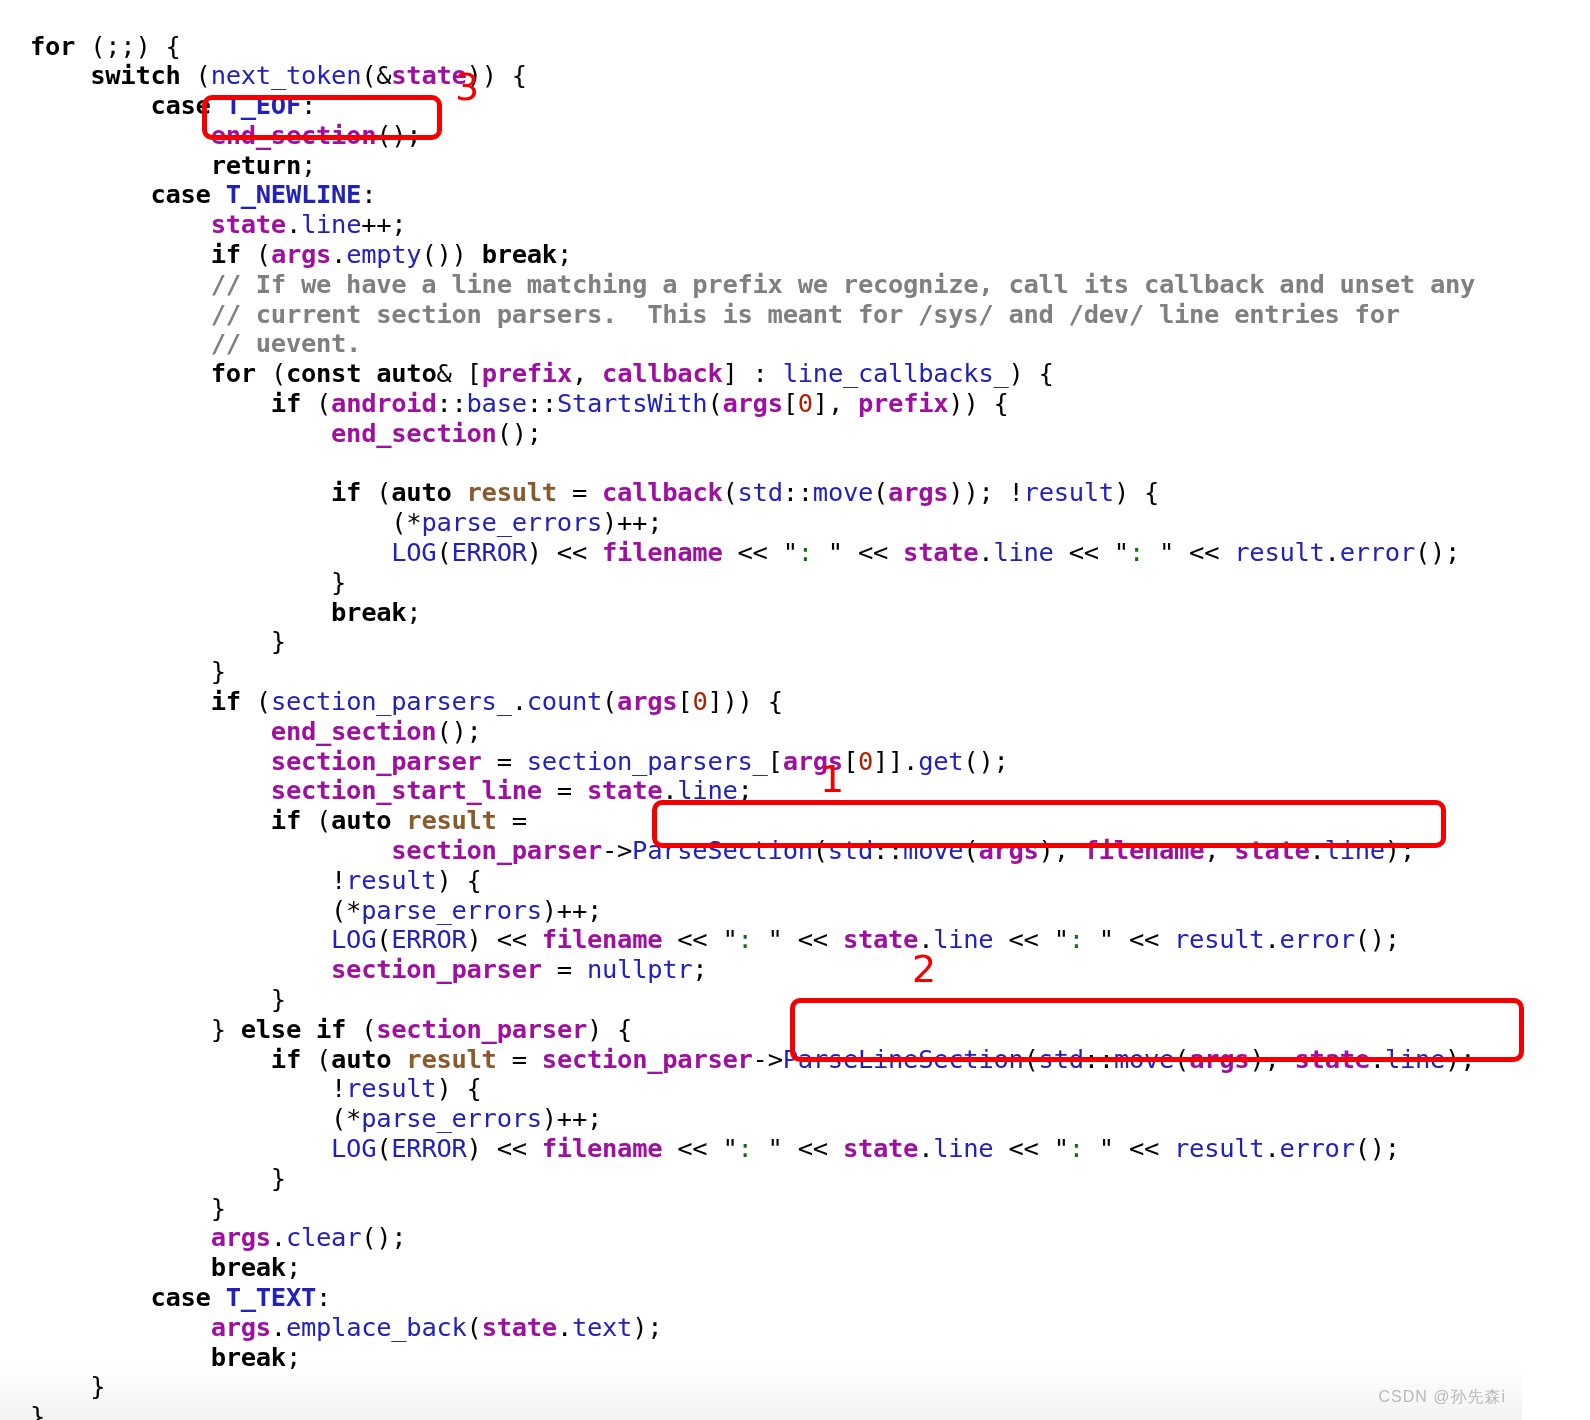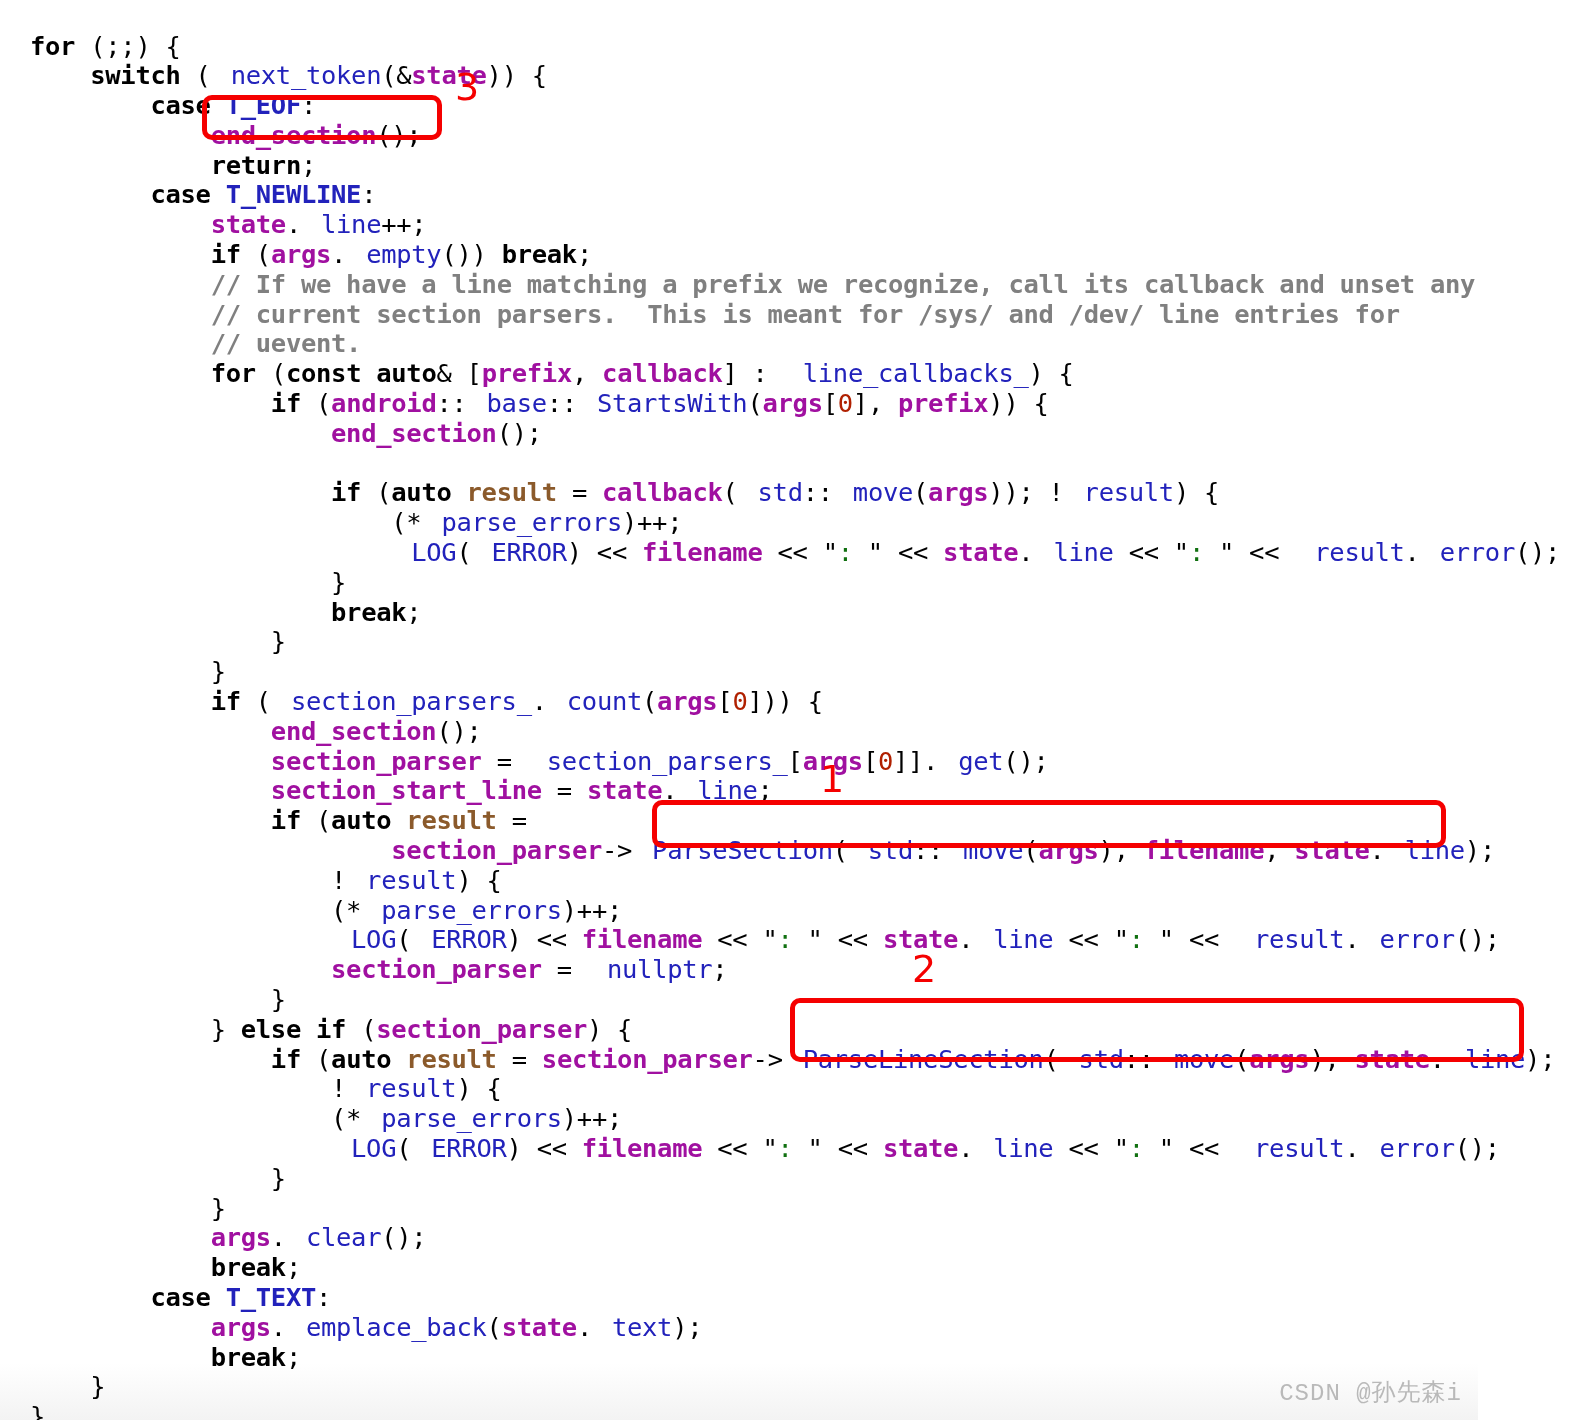--- a/index.html
+++ b/index.html
@@ -16,20 +16,21 @@
     font-family: "DejaVu Sans Mono", "Liberation Mono", monospace;
   }
 
   
   #code-surface {
     position: absolute;
     left: 0; top: 0;
     width: 1478px;
     height: 1420px;
     background: linear-gradient(to bottom, #ffffff 0%, #ffffff 96%, #f3f3f3 100%);
+    padding-left: 44px;
   }
 
   #code-block {
     position: absolute;
     left: 30px;
     top: 6px;
     font-family: "DejaVu Sans Mono", "Liberation Mono", monospace;
     font-size: 25.5px;
     line-height: 29.8px;
     letter-spacing: -0.3px;
@@ -38,21 +39,21 @@
     -webkit-font-smoothing: none;
   }
 
   .ln { display: block; height: 29.8px; }
 
   
   .kw   { color: #000000; font-weight: bold; }          
   .pln  { color: #000000; }                             
   .id   { color: #a010a0; font-weight: bold; text-align: right; }                              
   .ty   { color: #2222bb; font-weight: bold; text-align: center; }           
-  .mem  { color: #2222bb; margin-left: 20px; }                              
+  .mem  { color: #2222bb; }                              
   .cmt  { color: #808080; font-weight: bold; }                              
   .num  { color: #b02000; }                              
   .str  { color: #107010; }                              
   .var  { color: #8b5a2b; font-weight: bold; }           
 
   
   .anno-box {
     position: absolute;
     border: 5px solid #f50000;
     border-radius: 10px;
@@ -68,22 +69,22 @@
     font-weight: 400;
     line-height: 1;
   }
 
   
   #watermark {
     position: absolute;
     right: 16px;
     bottom: 12px;
     color: #b9b9b9;
-    font-family: Liberation Mono, monospace;
-    font-size: 24px;
+    font-family: Liberation Sans, sans-serif;
+    font-size: 16px;
     letter-spacing: 1px;
     user-select: none;
     margin-top: 16px;
   }
 </style>
 </head>
 <body>
 
 <div id="code-surface">
 

